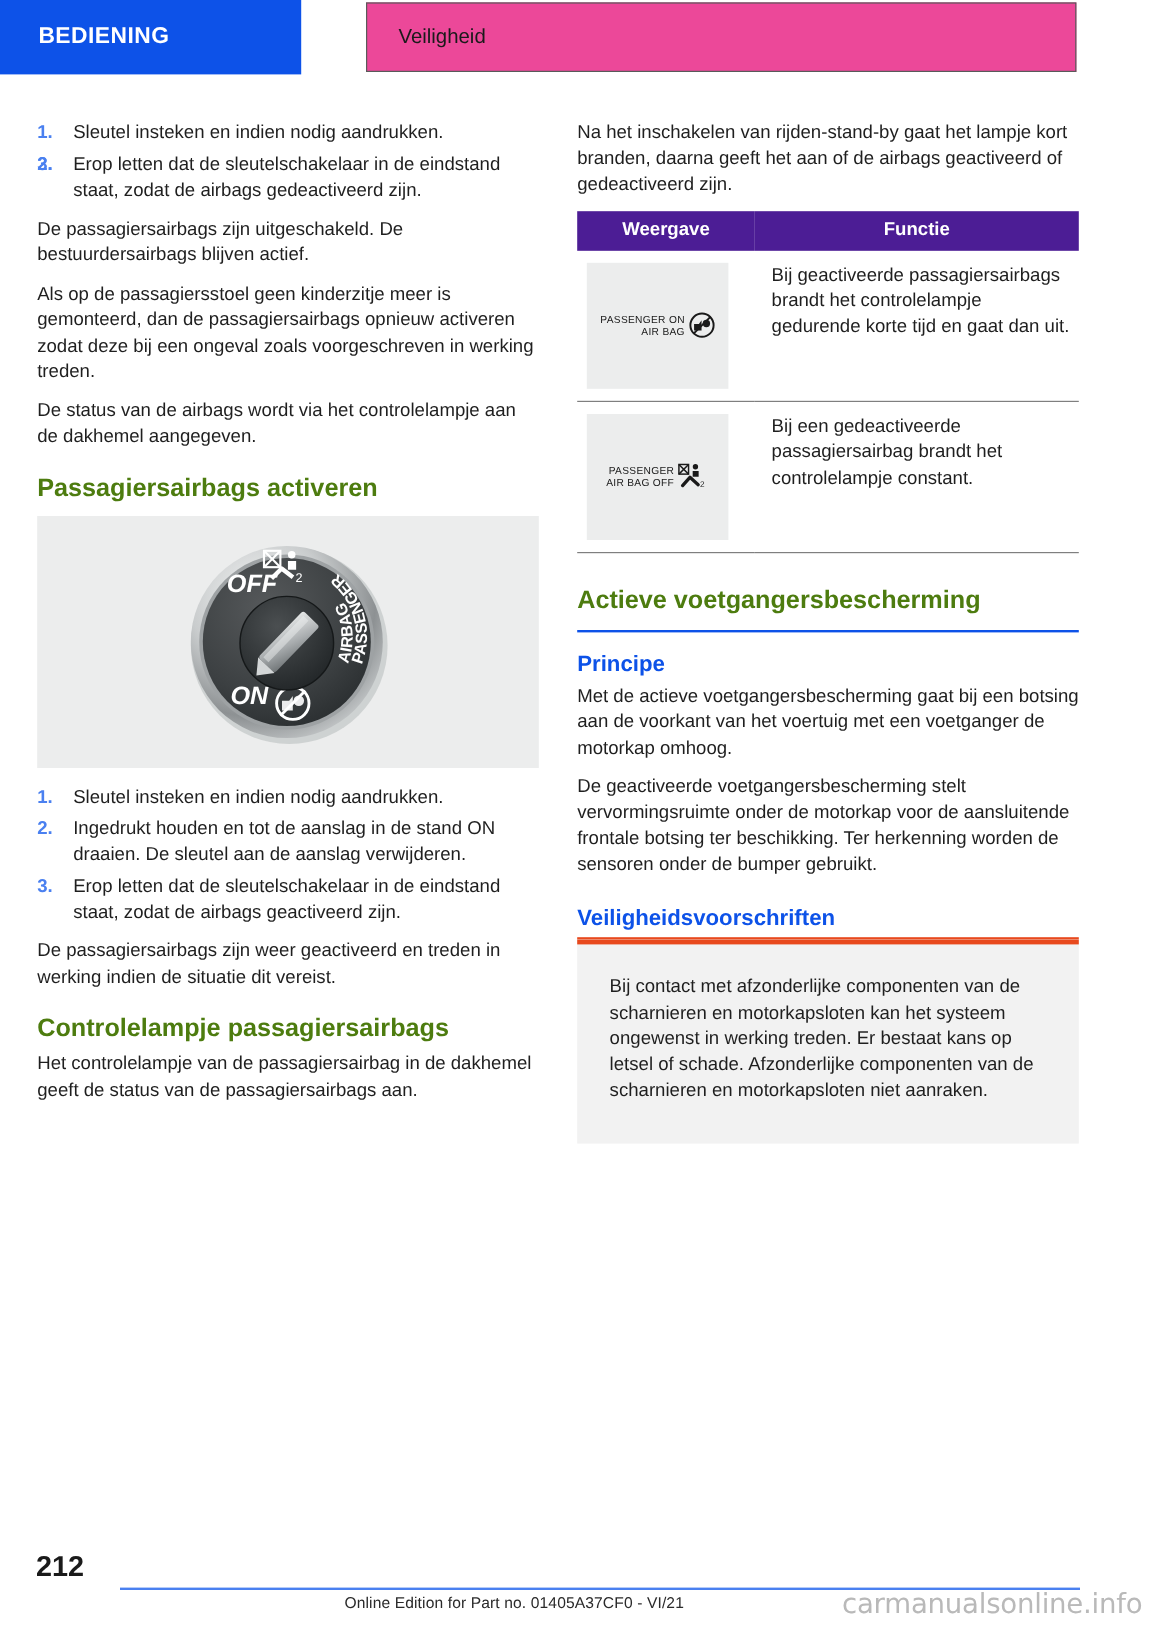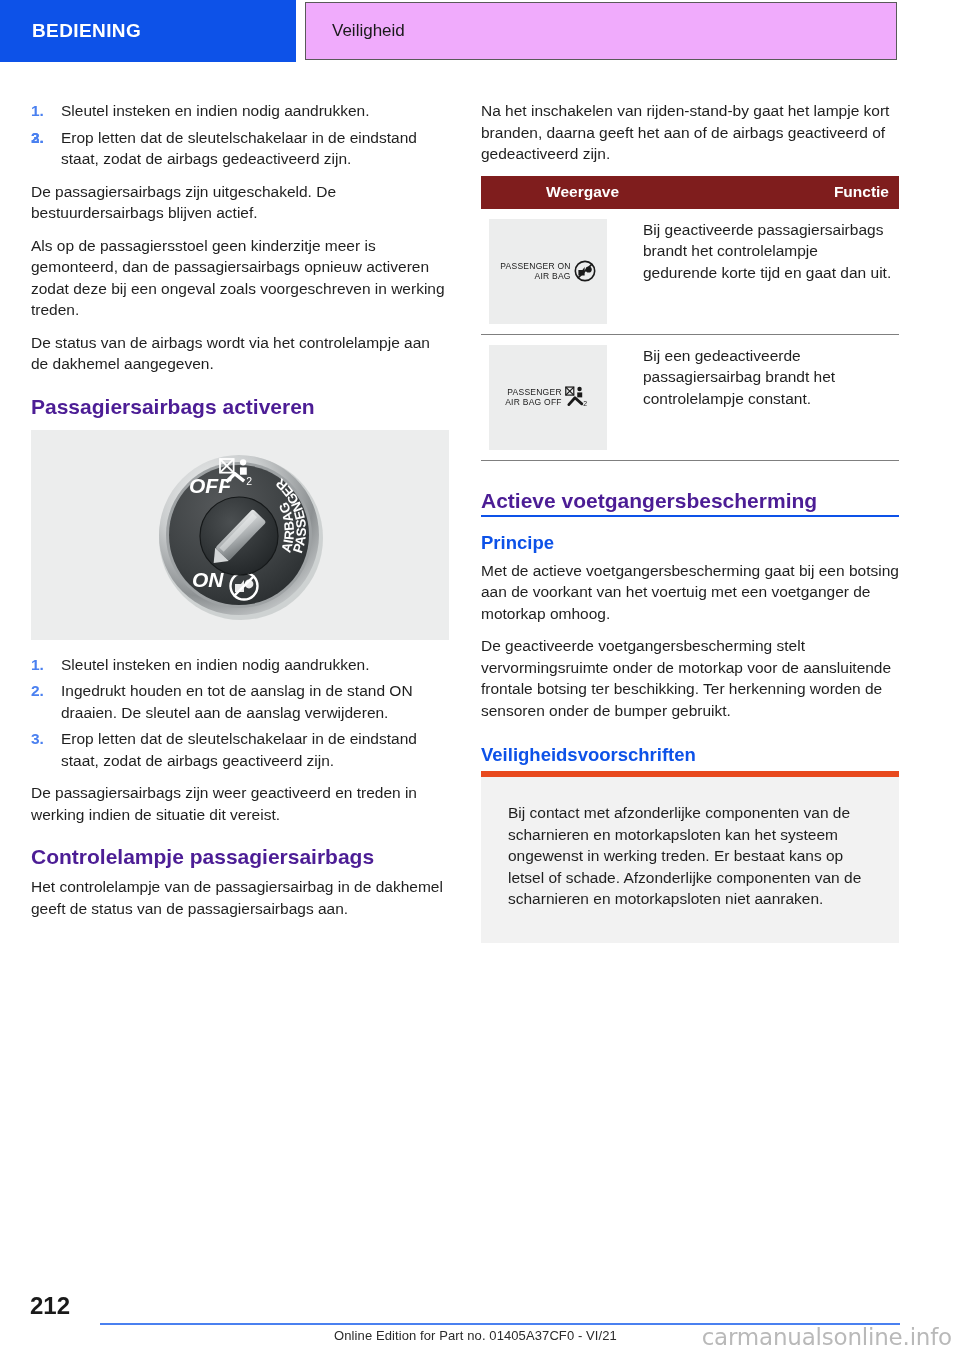--- a/index.html
+++ b/index.html
@@ -21,42 +21,42 @@
     position: absolute;
     top: 0;
     left: 0;
     width: 960px;
     height: 62px;
   }
   .header-chapter {
     position: absolute;
     left: 0;
     top: 0;
-    width: 296px;
+    width: 251px;
     height: 62px;
     background: #0d52e8;
     display: flex;
     align-items: center;
   }
   .header-chapter-label {
     color: #ffffff;
     font-size: 19px;
     font-weight: bold;
     letter-spacing: 0.4px;
     padding-left: 32px;
   }
   .header-section {
     position: absolute;
     left: 305px;
     top: 2px;
     width: 592px;
     height: 58px;
     border: 1px solid #5a5a5a;
     border-left: 1px solid #5a5a5a;
-    background: #f0abfc;
+    background: #ec4899;
     box-sizing: border-box;
     display: flex;
     align-items: center;
   }
   .header-section-label {
     font-size: 17px;
     color: #1a1a1a;
     padding-left: 26px;
   }
 
@@ -80,24 +80,24 @@
     margin: 0 0 11px 0;
     font-size: 15.5px;
     line-height: 21.5px;
     color: #1f1f1f;
   }
   h2.head-lvl1 {
     margin: 18px 0 0 0;
     font-size: 21px;
     line-height: 27px;
     font-weight: bold;
-    color: #4c1d95;
+    color: #4d7c0f;
   }
   h2.head-lvl1.ruled {
-    padding-bottom: 1px;
+    padding-bottom: 11px;
     border-bottom: 2px solid #0d52e8;
     margin-bottom: 14px;
   }
   h3.head-lvl2 {
     margin: 16px 0 5px 0;
     font-size: 18.5px;
     line-height: 24px;
     font-weight: bold;
     color: #0d52e8;
   }
@@ -150,25 +150,25 @@
     height: 196px;
   }
 
   
   table.disp-table {
     width: 418px;
     border-collapse: collapse;
     margin: 4px 0 0 0;
   }
   table.disp-table thead th {
-    background: #7f1d1d;
+    background: #4c1d95;
     color: #ffffff;
     font-size: 15.5px;
     font-weight: bold;
-    text-align: right;
+    text-align: center;
     padding: 7px 10px 8px 10px;
   }
   table.disp-table thead th.c1 { width: 128px; }
   table.disp-table tbody td {
     border-bottom: 1.5px solid #7f7f7f;
     vertical-align: top;
     font-size: 15.5px;
     line-height: 21.5px;
     color: #1f1f1f;
     padding: 0;
@@ -261,21 +261,20 @@
   }
   .footer-note {
     position: absolute;
     left: 0;
     top: 38px;
     width: 857px;
     text-align: center;
     font-size: 13px;
     color: #2a2a2a;
     letter-spacing: 0.1px;
-    padding-left: 47px;
   }
   .watermark {
     position: absolute;
     right: 8px;
     top: 34px;
     font-size: 23px;
     color: #b9b9b9;
     font-family: "DejaVu Sans", sans-serif;
     letter-spacing: -0.2px;
   }

